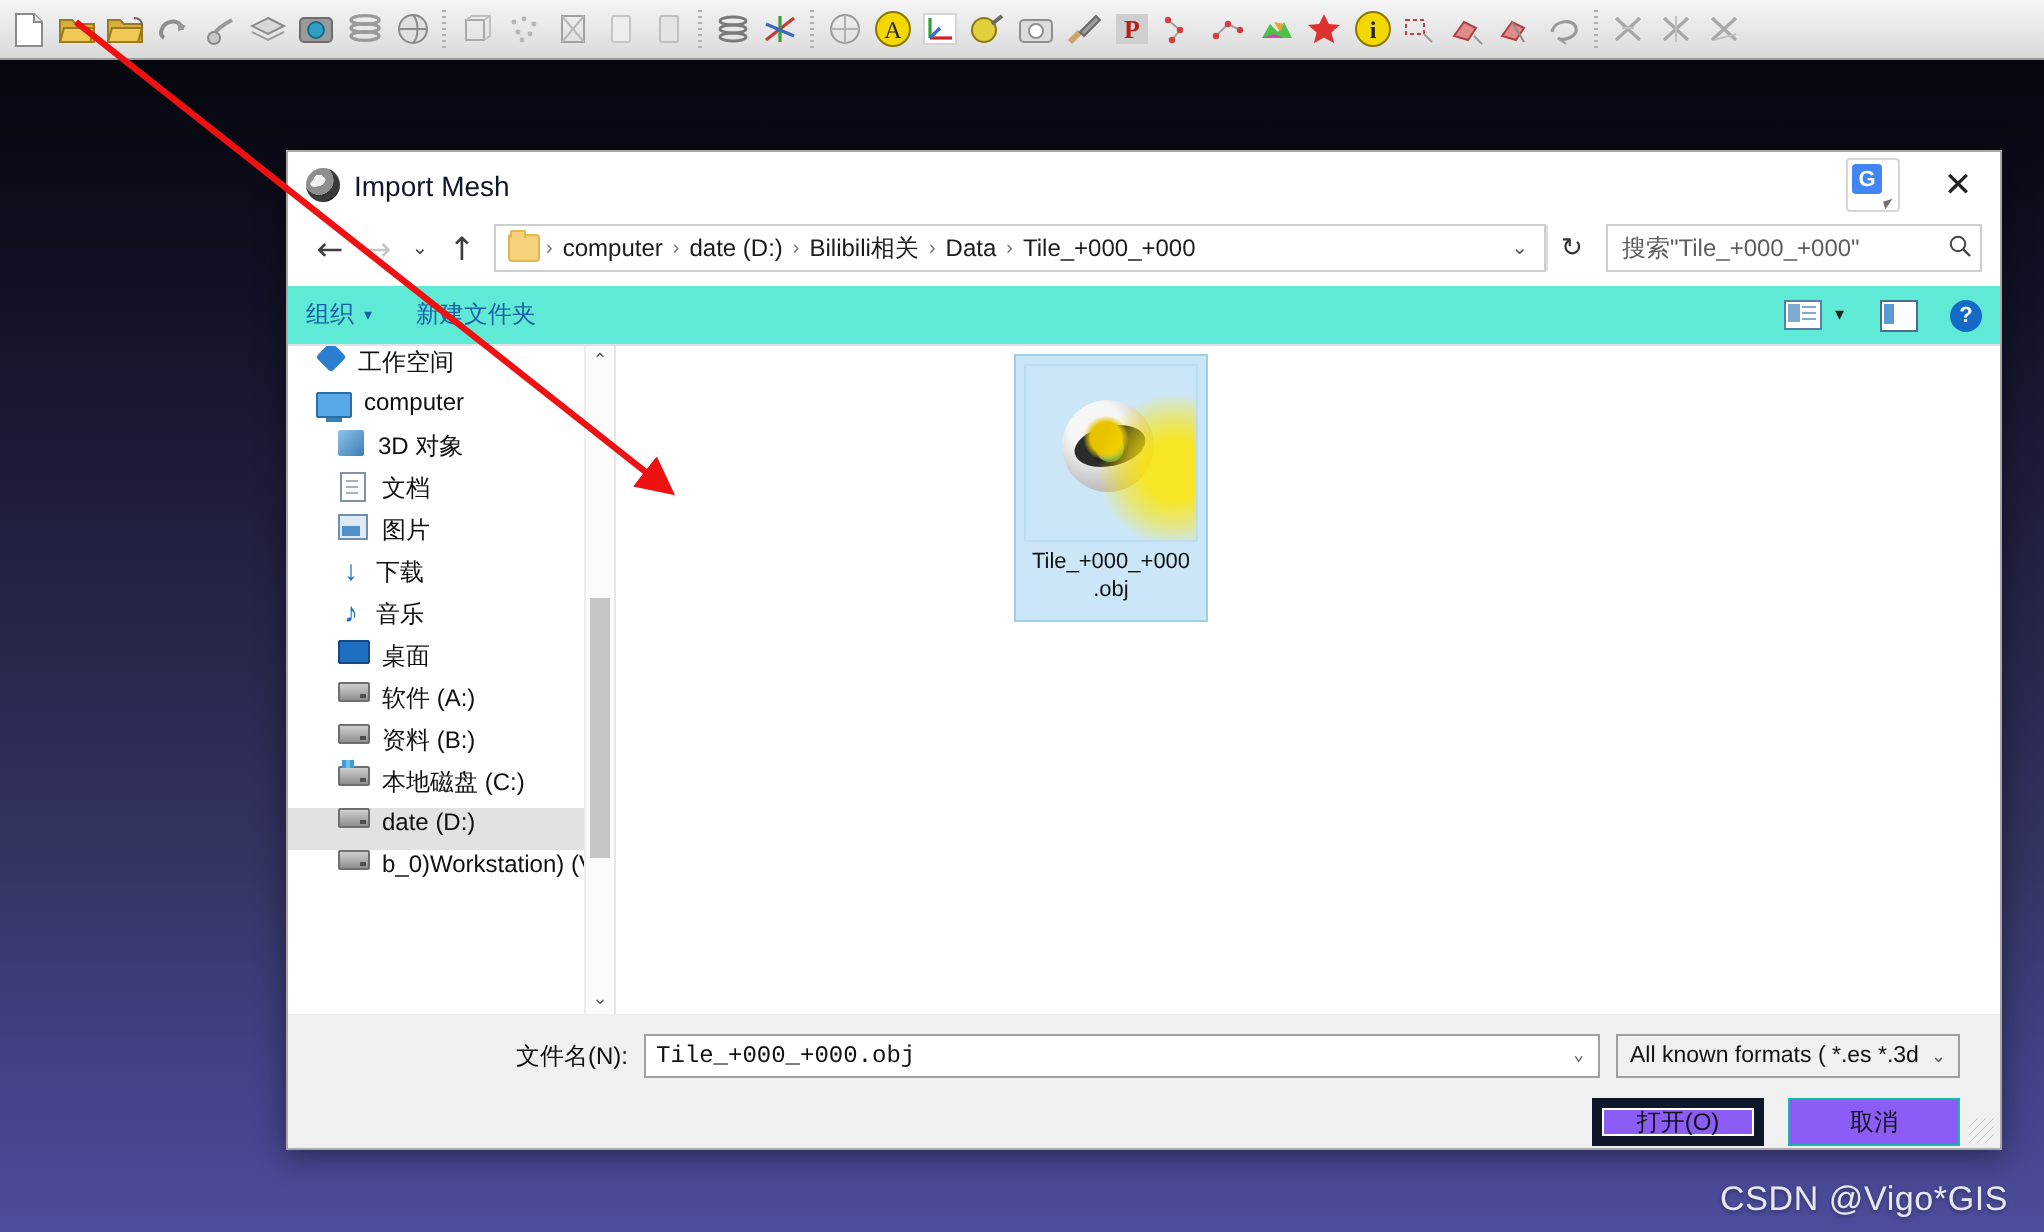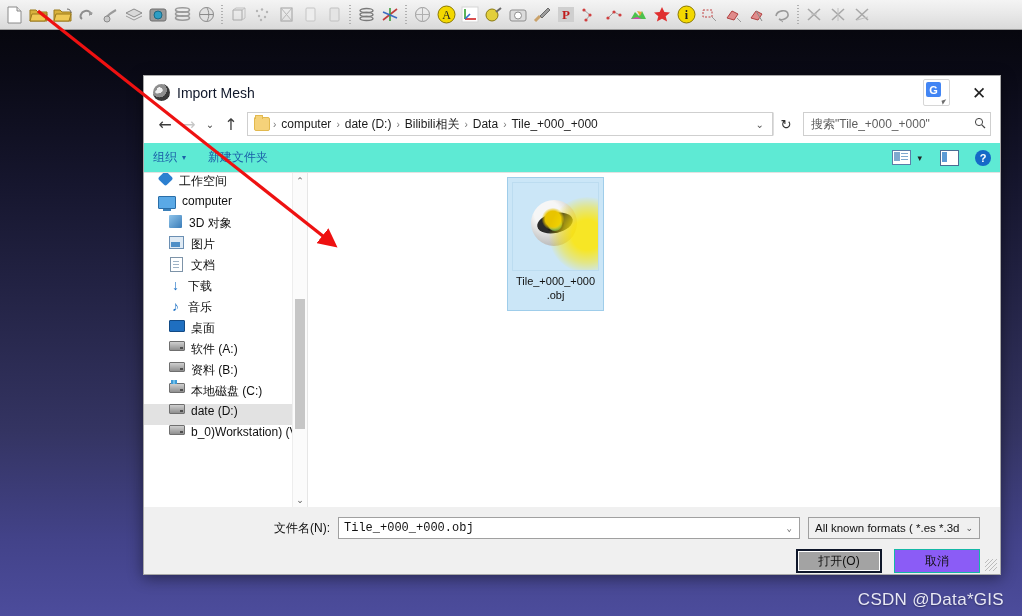--- a/index.html
+++ b/index.html
@@ -213,21 +213,21 @@
     position:absolute;left:28px;top:25px;width:24px;height:22px;z-index:2;
     background:radial-gradient(circle at 50% 50%,#e8c400 0 48%,rgba(232,196,0,0) 70%);
     border-radius:50%;
   }
   #file-label{
     position:absolute;left:1px;right:1px;top:96px;text-align:center;
     font-size:11px;color:#111;line-height:14px;
   }
 
   
-  #footer{background:#f0f0f0;height:auto;padding:10px 0 0 0;position:relative;margin-left:16px;}
+  #footer{background:#f0f0f0;height:auto;padding:10px 0 0 0;position:relative;}
   #fn-row{display:flex;align-items:center;padding:0 20px 0 0;}
   #fn-label{
     width:178px;text-align:right;padding-right:8px;font-size:12px;color:#101010;box-sizing:border-box;
   }
   #fn-input{
     flex:1;height:22px;background:#fff;border:1px solid #a0a0a0;box-sizing:border-box;
     display:flex;align-items:center;padding:0 2px 0 5px;font-size:12px;color:#111;font-family:Liberation Mono, monospace;
   }
   #fn-caret{margin-left:auto;font-size:9px;color:#555;padding:0 5px;}
   #filter-combo{
@@ -236,21 +236,21 @@
     font-size:11.5px;color:#111;flex:none;
   }
   #filter-caret{margin-left:auto;font-size:9px;color:#555;padding:0 4px;}
   #btn-row{display:flex;justify-content:flex-end;padding:10px 20px 0 0;gap:12px;}
   .dlg-btn{
     width:86px;height:24px;font-size:12px;color:#101010;
     display:flex;align-items:center;justify-content:center;box-sizing:border-box;
     background:#8b5cf6;border:1px solid #14b8a6;
   }
   .dlg-btn.primary{
-    background:#a3a3a3;border:2px solid #0f172a;box-shadow:inset 0 0 0 1px #fff;
+    background:#8b5cf6;border:5px solid #0f172a;box-shadow:inset 0 0 0 1px #fff;
   }
   #resize-grip{
     position:absolute;right:3px;bottom:2px;width:12px;height:12px;
     background:
       linear-gradient(135deg,transparent 44%,#b6b6b6 44% 56%,transparent 56%) 0 0/4px 4px repeat;
     opacity:.9;
   }
 
   
   #arrow-overlay{position:absolute;left:0;top:0;width:1022px;height:616px;pointer-events:none;}
@@ -577,26 +577,26 @@
         </div>
         <div class="nav-item">
           <span class="nav-ic ic-computer"></span>
           <span>computer</span>
         </div>
         <div class="nav-item indent">
           <span class="nav-ic ic-3d"></span>
           <span>3D 对象</span>
         </div>
         <div class="nav-item indent">
+          <span class="nav-ic ic-doc"></span>
+          <span>文档</span>
+        </div>
+        <div class="nav-item indent">
           <span class="nav-ic ic-pic"></span>
           <span>图片</span>
-        </div>
-        <div class="nav-item indent">
-          <span class="nav-ic ic-doc"></span>
-          <span>文档</span>
         </div>
         <div class="nav-item indent">
           <span class="nav-ic ic-down">↓</span>
           <span>下载</span>
         </div>
         <div class="nav-item indent">
           <span class="nav-ic ic-music">♪</span>
           <span>音乐</span>
         </div>
         <div class="nav-item indent">
@@ -669,13 +669,13 @@
 
 <svg id="arrow-overlay">
   <defs>
     <marker id="ahead" markerWidth="6" markerHeight="6" refX="4.2" refY="3" orient="auto" markerUnits="strokeWidth">
       <path d="M0,0 L6,3 L0,6 z" fill="#ee1111"></path>
     </marker>
   </defs>
   <line x1="38" y1="11" x2="333" y2="244" stroke="#ee1111" stroke-width="3.2" marker-end="url(#ahead)"></line>
 </svg>
 
-<div id="watermark">CSDN @Data*GIS</div>
+<div id="watermark">CSDN @Vigo*GIS</div>
 
 </body></html>

